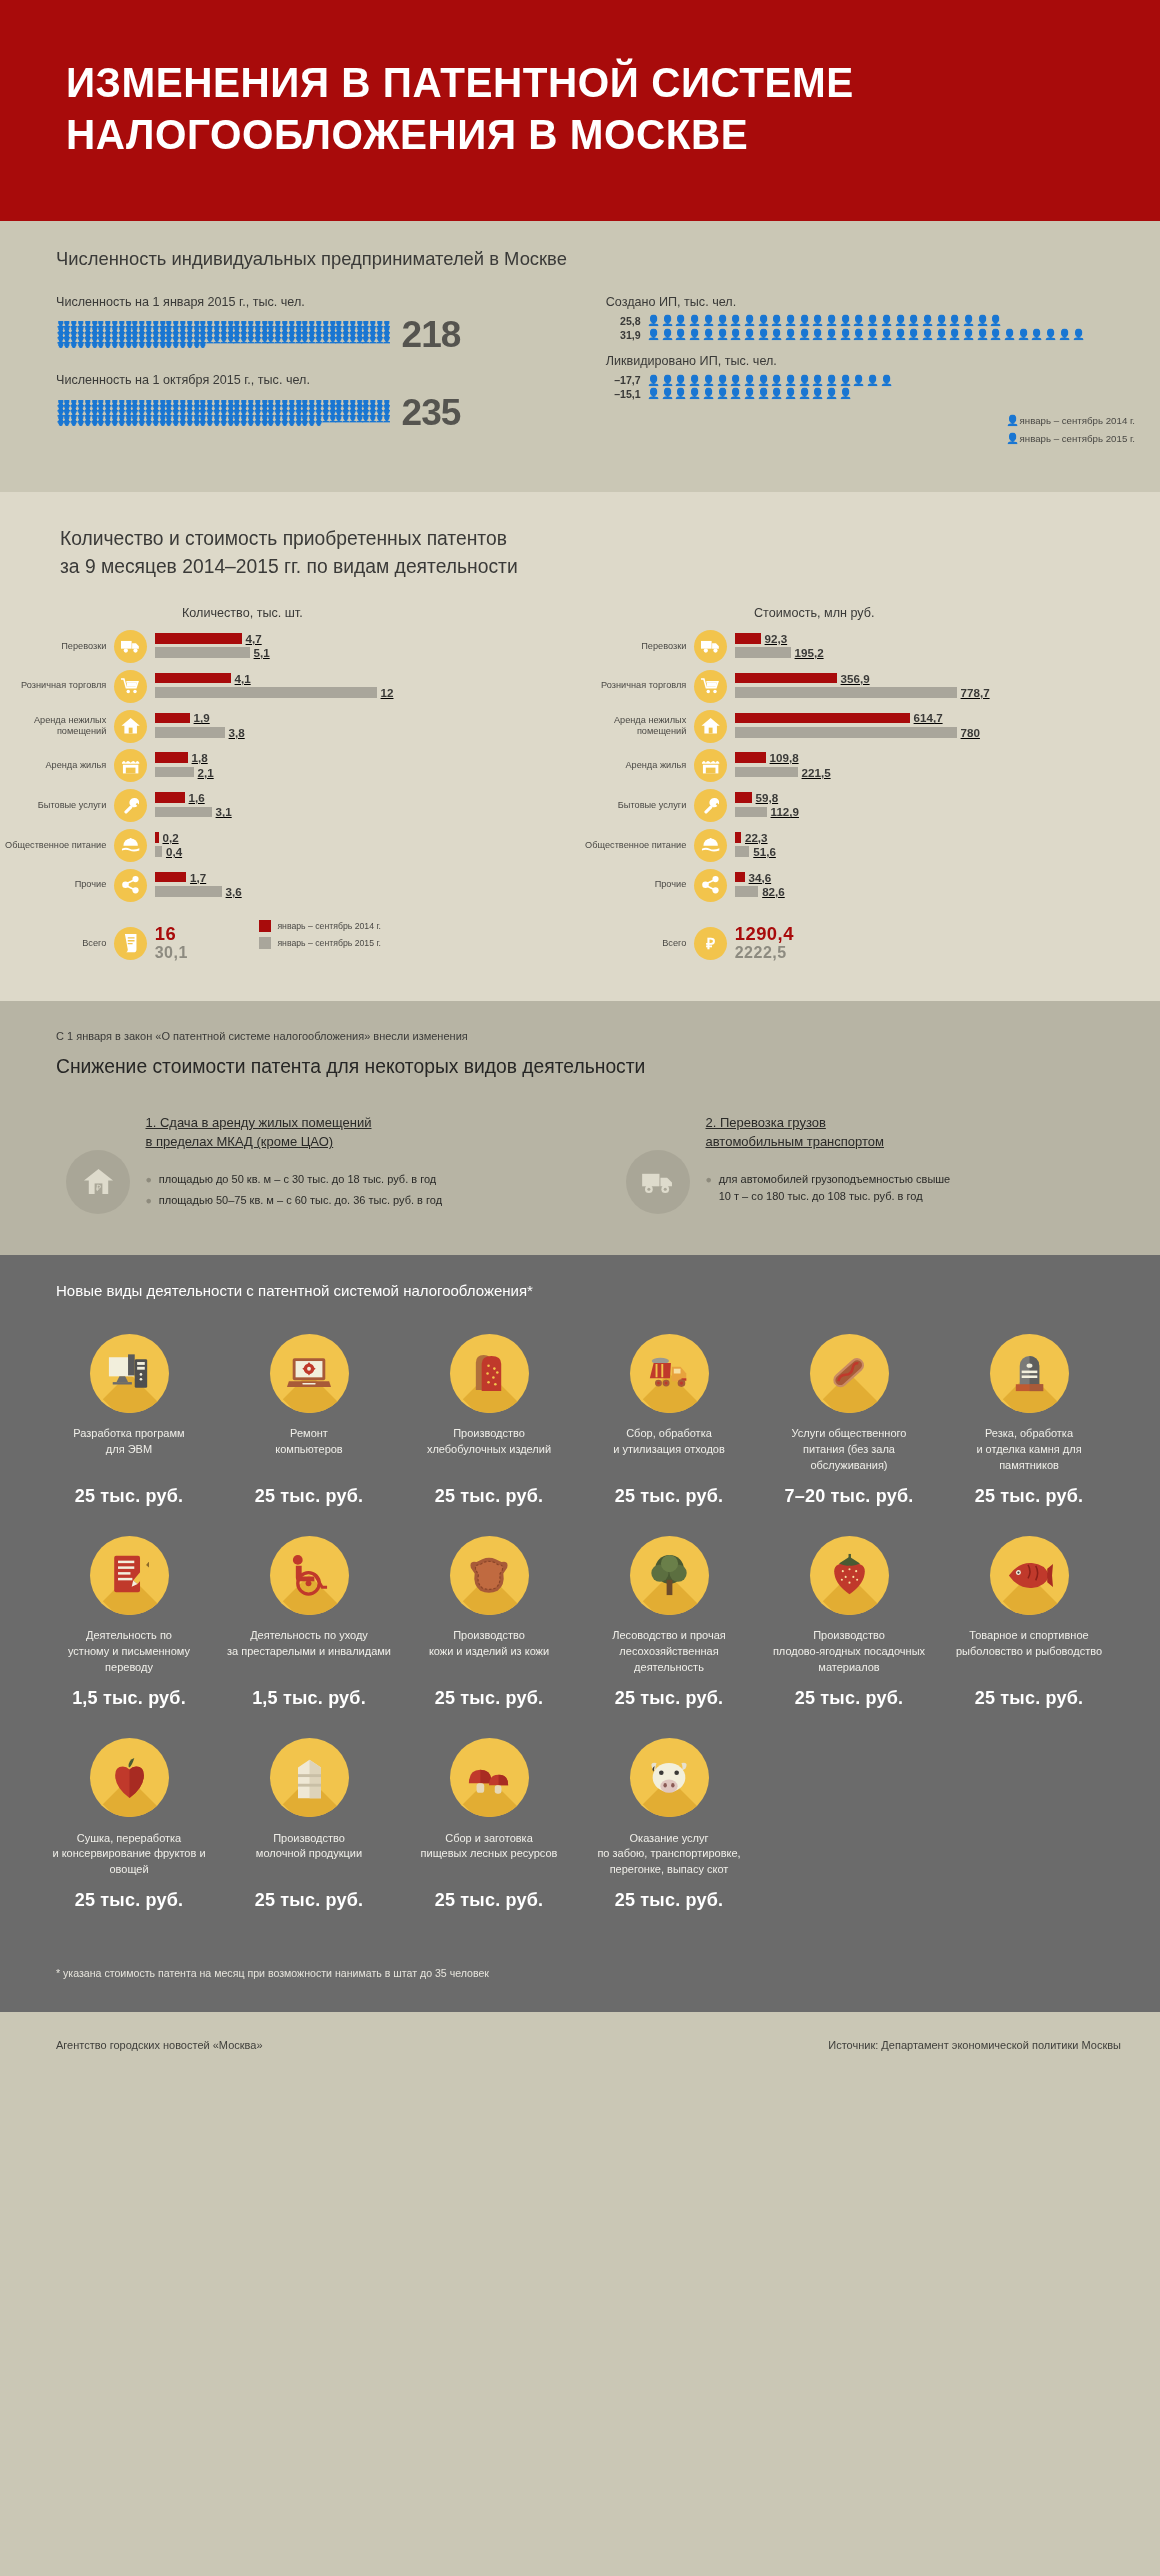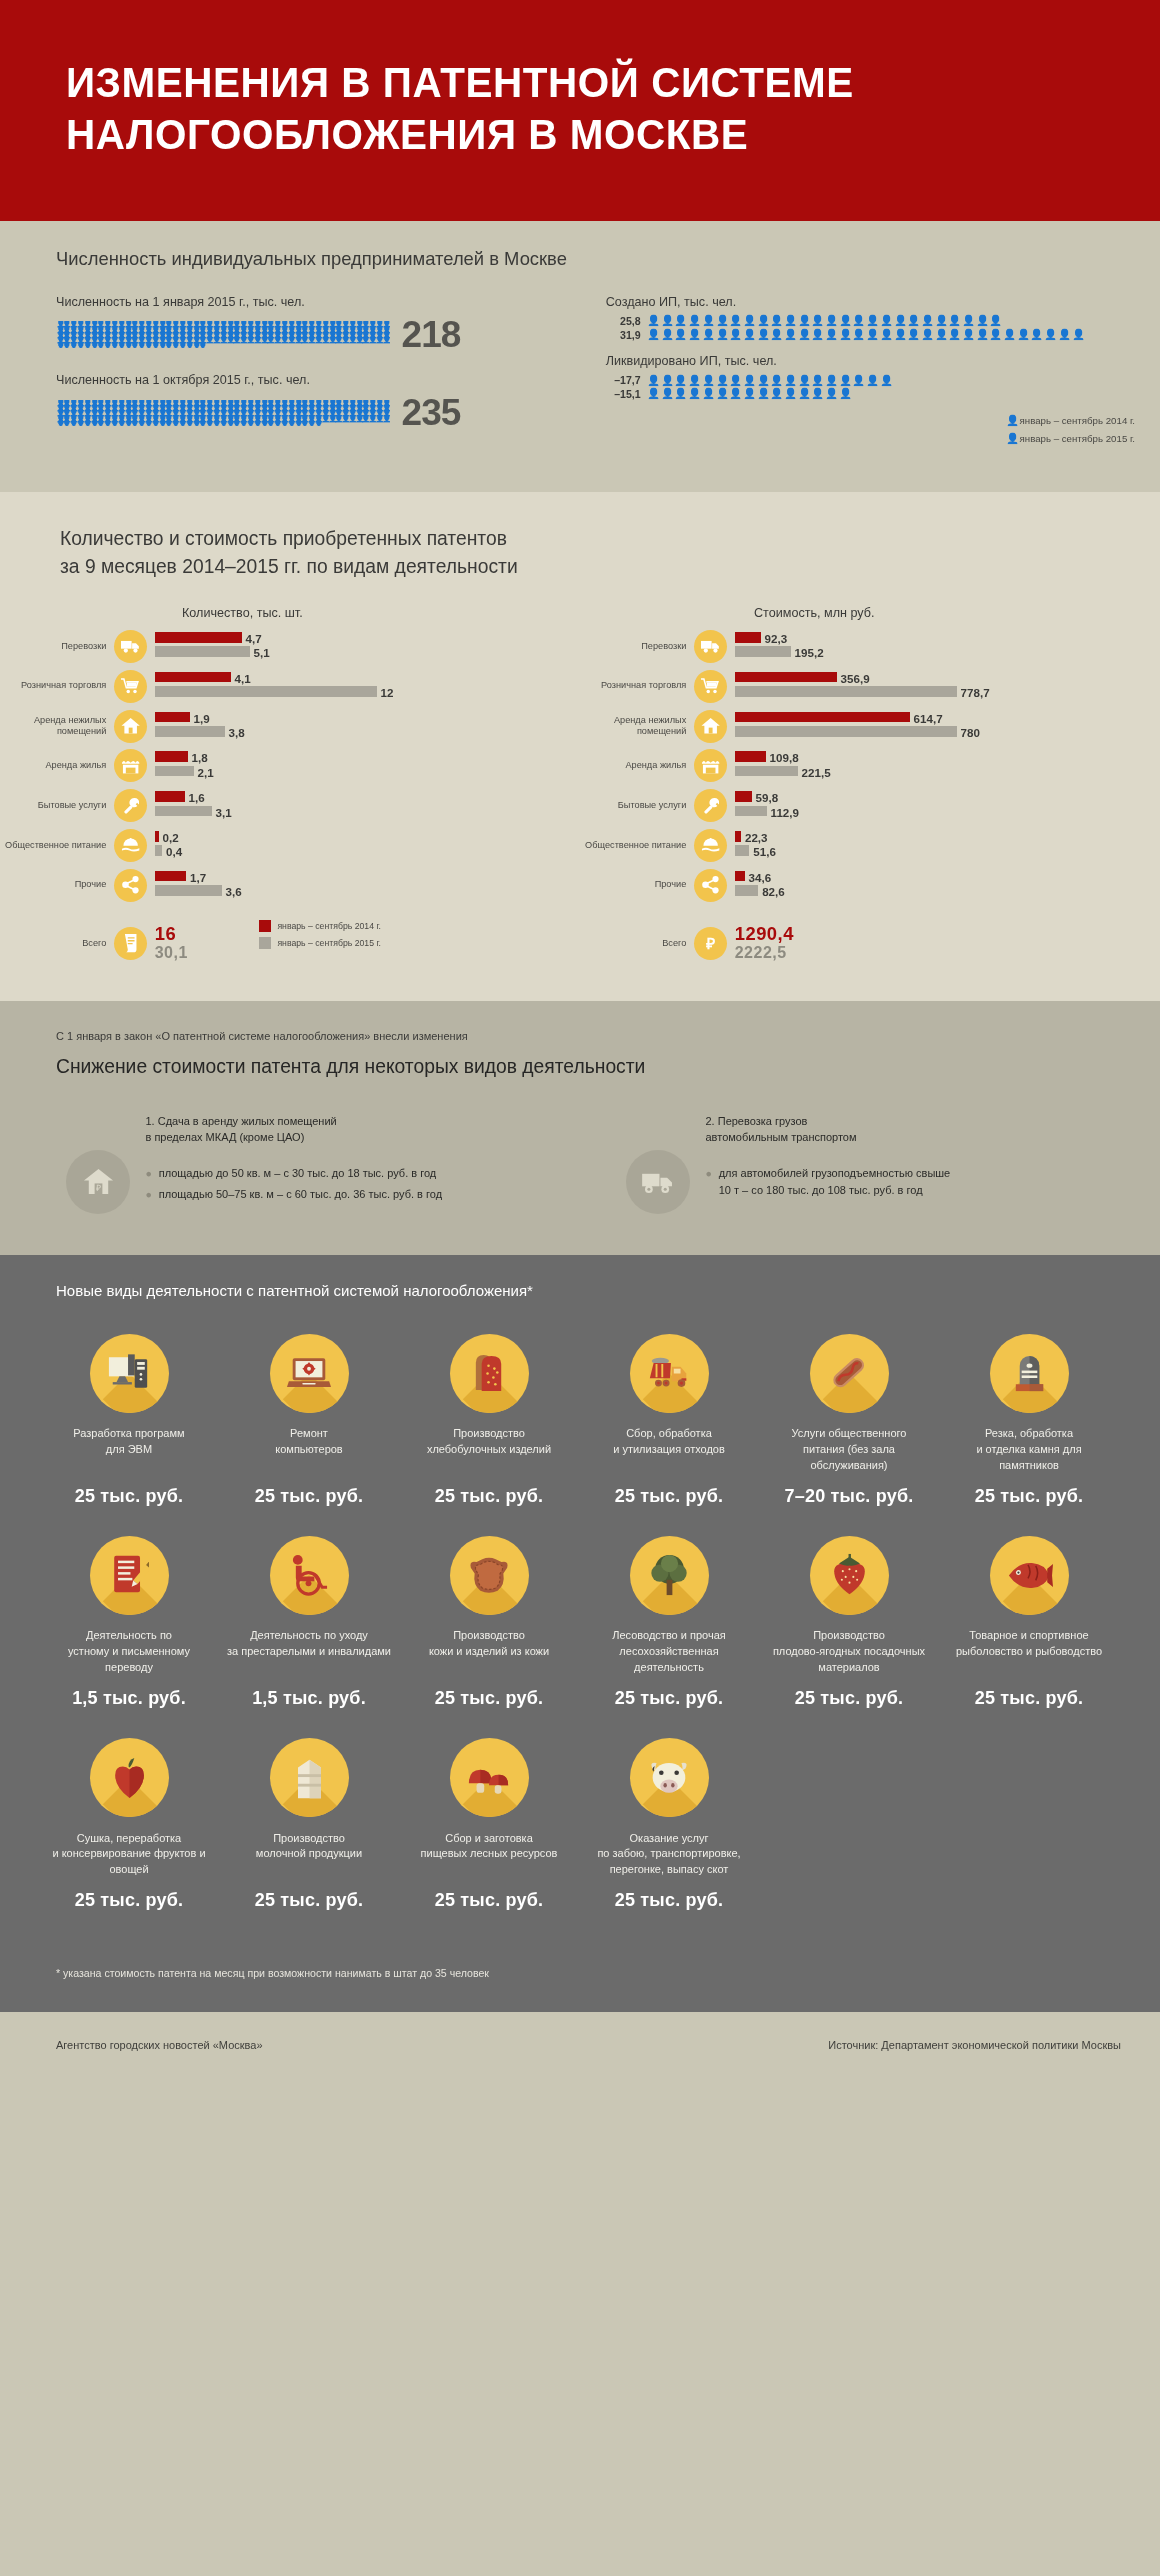--- a/index.html
+++ b/index.html
@@ -60,21 +60,21 @@
   .chart.right .chart-head { margin-left:174px; }
   .brow { display:flex; align-items:center; margin-bottom:6.8px; }
   .blabel { width:114px; text-align:right; font-size:9.2px; color:#4a4945; line-height:1.25; padding-right:7.7px; }
   .bicon {
     width:33px; height:33px; border-radius:50%; background:#f2c44c;
     display:flex; align-items:center; justify-content:center; flex:0 0 33px;
     color:#fff; margin-right:7.7px;
   }
   .bicon svg { display:block; }
   .bbars { flex:1; }
-  .bline { display:flex; height:12.6px; margin-bottom:1.9px; }
+  .bline { display:flex; align-items:center; height:12.6px; margin-bottom:1.9px;text-decoration:underline; }
   .bar { height:10.6px; }
   .bar.red { background:#a80b0b; }
   .bar.gray { background:#a9a69b; }
   .bval { font-size:11.6px; font-weight:bold; color:#3a3a38; margin-left:3.9px; white-space:nowrap; }
   .total-row { display:flex; align-items:center; margin-top:23px; }
   .total-nums .tn1 { font-size:18.4px; font-weight:bold; color:#a80b0b; line-height:18.4px; letter-spacing:0.5px;}
   .total-nums .tn2 { font-size:16px; font-weight:bold; color:#8d8b80; line-height:19.3px; letter-spacing:0.5px;}
   .chart-legend { position:absolute; left:259px; bottom:7.7px; }
   .chart-legend .cl { display:flex; align-items:center; margin-bottom:5.8px; }
   .chart-legend .sw { width:11.6px; height:11.6px; margin-right:6.8px; }
@@ -88,21 +88,21 @@
   .sec3 h2 { font-size:19.3px; color:#262625; font-weight:400; padding-left:56px; margin-top:13.5px; }
   .red-cols { display:flex; margin-top:35px; }
   .rcol { width:580px; display:flex; padding-left:66px; }
   .rcol.two { padding-left:46px; }
   .rc-icon {
     width:64px; height:64px; border-radius:50%; background:#a9a697;
     flex:0 0 64px; display:flex; align-items:center; justify-content:center;
     margin-top:37px; color:#dedbcc;
   }
   .rc-body { padding-left:15.5px; }
-  .rc-title { font-size:11px; color:#27272 6; color:#2a2a28; line-height:1.5; }
+  .rc-title { font-size:13px; color:#27272 6; color:#2a2a28; line-height:1.5;text-decoration:underline; }
   .rc-list { margin-top:19.3px; }
   .rc-li { display:flex; align-items:flex-start; font-size:11px; color:#2a2a28; line-height:1.55; margin-bottom:3.9px; }
   .rc-li .bl { color:#8e8b7d; margin-right:6.8px; font-size:10.6px; line-height:1.55; }
 
   
   .sec4 { background:#6b6b6b; padding:27px 0 0 0; }
   .sec4 h2 { font-size:15px; color:#fff; font-weight:400; padding-left:56px; }
   .grid { display:flex; flex-wrap:wrap; padding:35px 39px 0 39px; }
   .cell { width:180px; text-align:center; margin-bottom:29px; }
   .cdisc {

